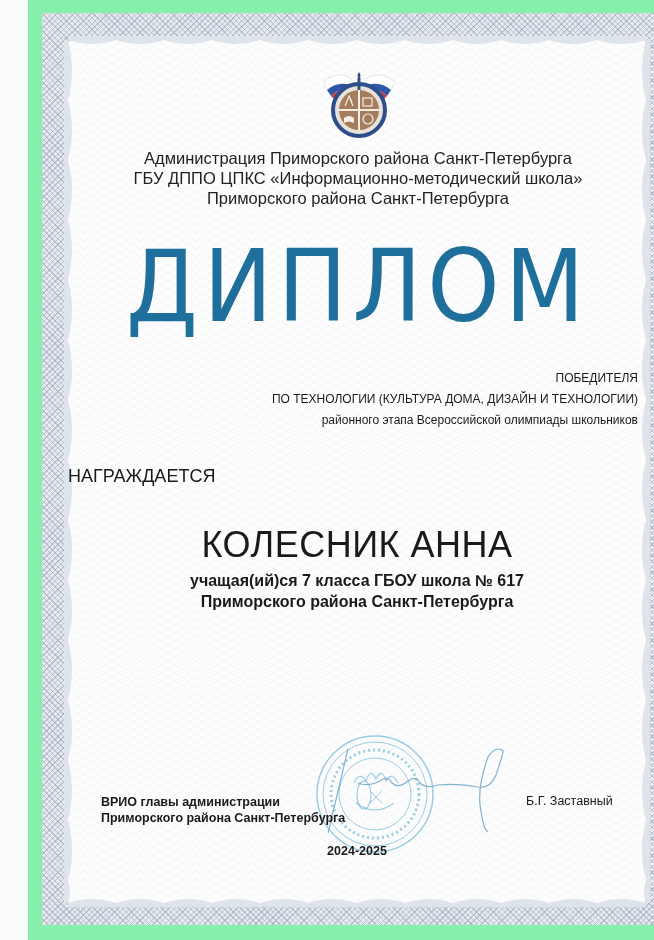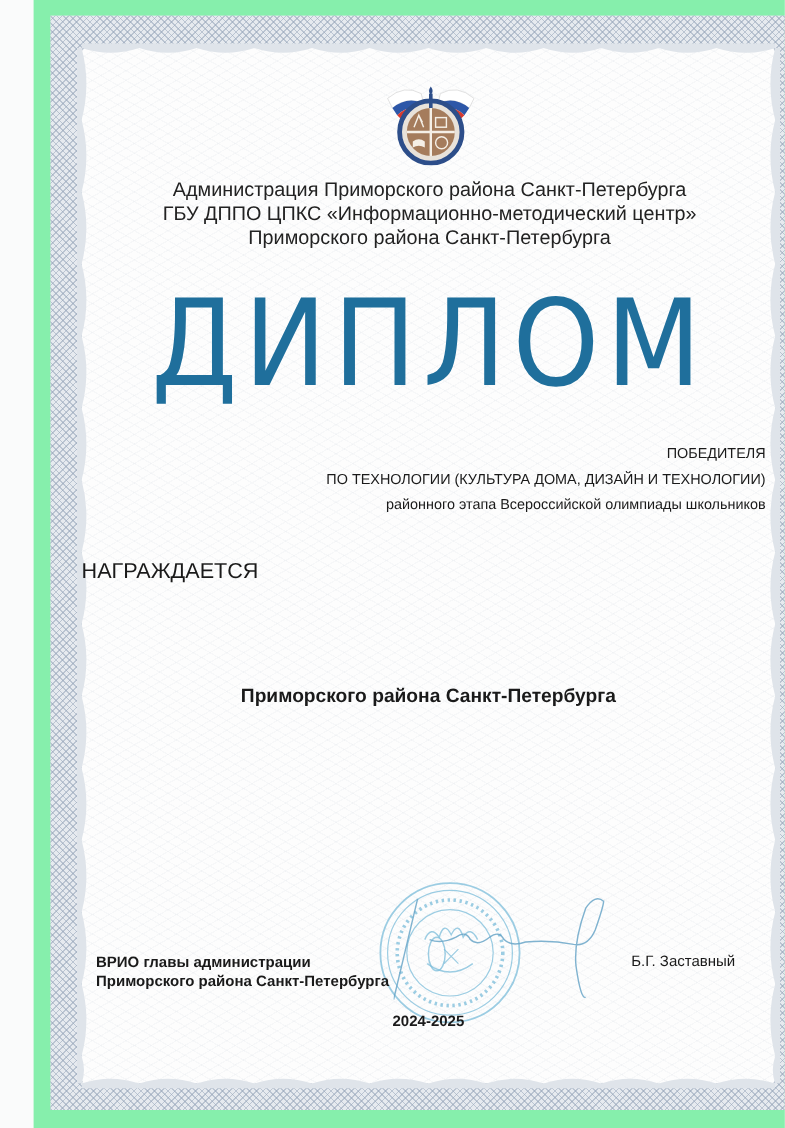--- a/index.html
+++ b/index.html
@@ -75,21 +75,21 @@
       text-align: center; font-size: 16px; line-height: 21px; color: #1a1a1a;
       font-weight: bold;
     }
     .stamp {
       position: absolute; left: 286px; top: 733px; width: 122px; height: 122px;
     }
     .signature {
       position: absolute; left: 300px; top: 745px; width: 200px; height: 90px;
     }
     .sig-left {
-      position: absolute; left: 52px; top: 794px; width: 280px;
+      position: absolute; left: 73px; top: 794px; width: 280px;
       font-size: 12.5px; line-height: 16px; color: #1a1a1a; font-weight: bold;
     }
     .sig-right {
       position: absolute; left: 498px; top: 794px;
       font-size: 12.5px; color: #1a1a1a; font-weight: normal;
     }
     .year {
       position: absolute; left: 40px; top: 844px; width: 578px;
       text-align: center; font-size: 12.5px; color: #1a1a1a; font-weight: bold;
     }
@@ -132,36 +132,38 @@
     <rect x="44" y="32" width="9" height="8" fill="none" stroke="#f5efe6" stroke-width="1.2"></rect>
     <path d="M25,52 Q30,48 35,52 L35,57 Q30,54 25,57 Z" fill="#f5efe6"></path>
     <circle cx="49" cy="53" r="5" fill="none" stroke="#f5efe6" stroke-width="1.2"></circle>
 
     <rect x="38.5" y="12" width="3" height="12" fill="#2d4e8a"></rect>
     <path d="M40,6 Q43,10 40,13 Q37,10 40,6" fill="#2d4e8a"></path>
   </svg>
 
   <div class="header-lines">
     <div>Администрация Приморского района Санкт-Петербурга</div>
-    <div>ГБУ ДППО ЦПКС «Информационно-методический центр»</div>
+    <div>ГБУ ДППО ЦПКС «Информационно-методический школа»</div>
     <div>Приморского района Санкт-Петербурга</div>
   </div>
 
   <div class="title">ДИПЛОМ</div>
 
   <div class="winner-block">
     <div>ПОБЕДИТЕЛЯ</div>
     <div>ПО ТЕХНОЛОГИИ (КУЛЬТУРА ДОМА, ДИЗАЙН И ТЕХНОЛОГИИ)</div>
     <div>районного этапа Всероссийской олимпиады школьников</div>
   </div>
 
   <div class="awarded">НАГРАЖДАЕТСЯ</div>
 
+  <div class="recipient-name">КОЛЕСНИК АННА</div>
 
   <div class="recipient-details">
+    <div>учащая(ий)ся 7 класса ГБОУ школа № 617</div>
     <div>Приморского района Санкт-Петербурга</div>
   </div>
 
   <svg class="stamp" viewBox="0 0 122 122">
     <g fill="none" stroke="#7bbcd9" stroke-opacity="0.75">
       <circle cx="61" cy="61" r="58" stroke-width="1.5"></circle>
       <circle cx="61" cy="61" r="52" stroke-width="1"></circle>
       <circle cx="61" cy="61" r="36" stroke-width="1"></circle>
       <circle cx="61" cy="61" r="44" stroke-width="3" stroke-dasharray="2 3"></circle>
       <path d="M40,50 Q45,38 52,48 Q56,34 62,46 Q68,34 72,48 Q78,38 84,50" stroke-width="1.2"></path>

